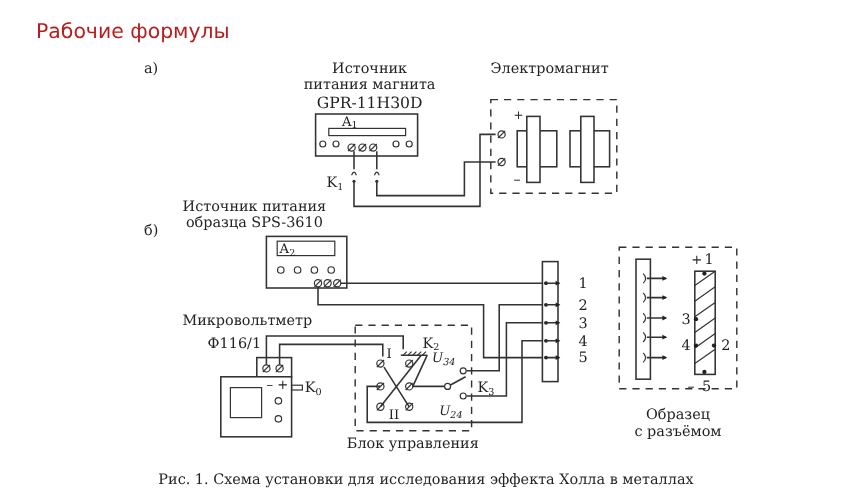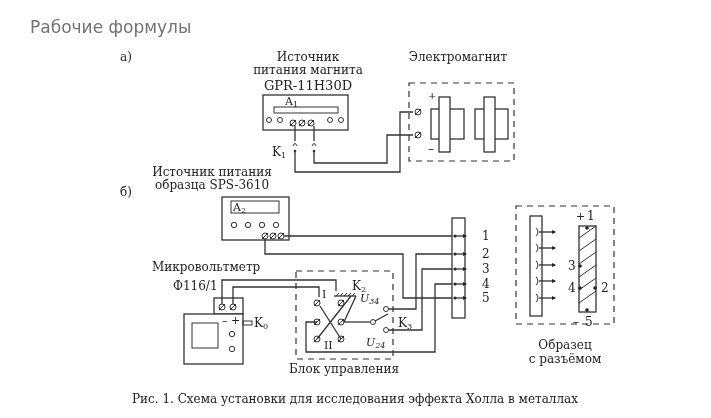--- a/index.html
+++ b/index.html
@@ -1,19 +1,19 @@
 <!DOCTYPE html>
 <html><head>
 <meta charset="utf-8">
 <style>
   html, body { margin:0; padding:0; background:#ffffff; }
   body { width:711px; height:418px; position:relative; overflow:hidden; }
   .title {
     position:absolute; left:30px; top:17px;
-    font-family:"DejaVu Sans", sans-serif; font-size:17px; color:#737373;
+    font-family:"DejaVu Sans", sans-serif; font-size:17px; color:#b91c1c;
     font-weight:normal; margin:0;
   }
   svg { position:absolute; left:0; top:0; }
   svg text { font-family:"DejaVu Serif", serif; fill:#222; }
   .w { stroke:#333; stroke-width:1.3; fill:none; }
   .box { stroke:#333; stroke-width:1.3; fill:#fff; }
   .dash { stroke:#333; stroke-width:1.2; fill:none; stroke-dasharray:6 5; }
   .thin { stroke:#333; stroke-width:1; fill:none; }
   .hatch { stroke:#333; stroke-width:1; }
 </style>

